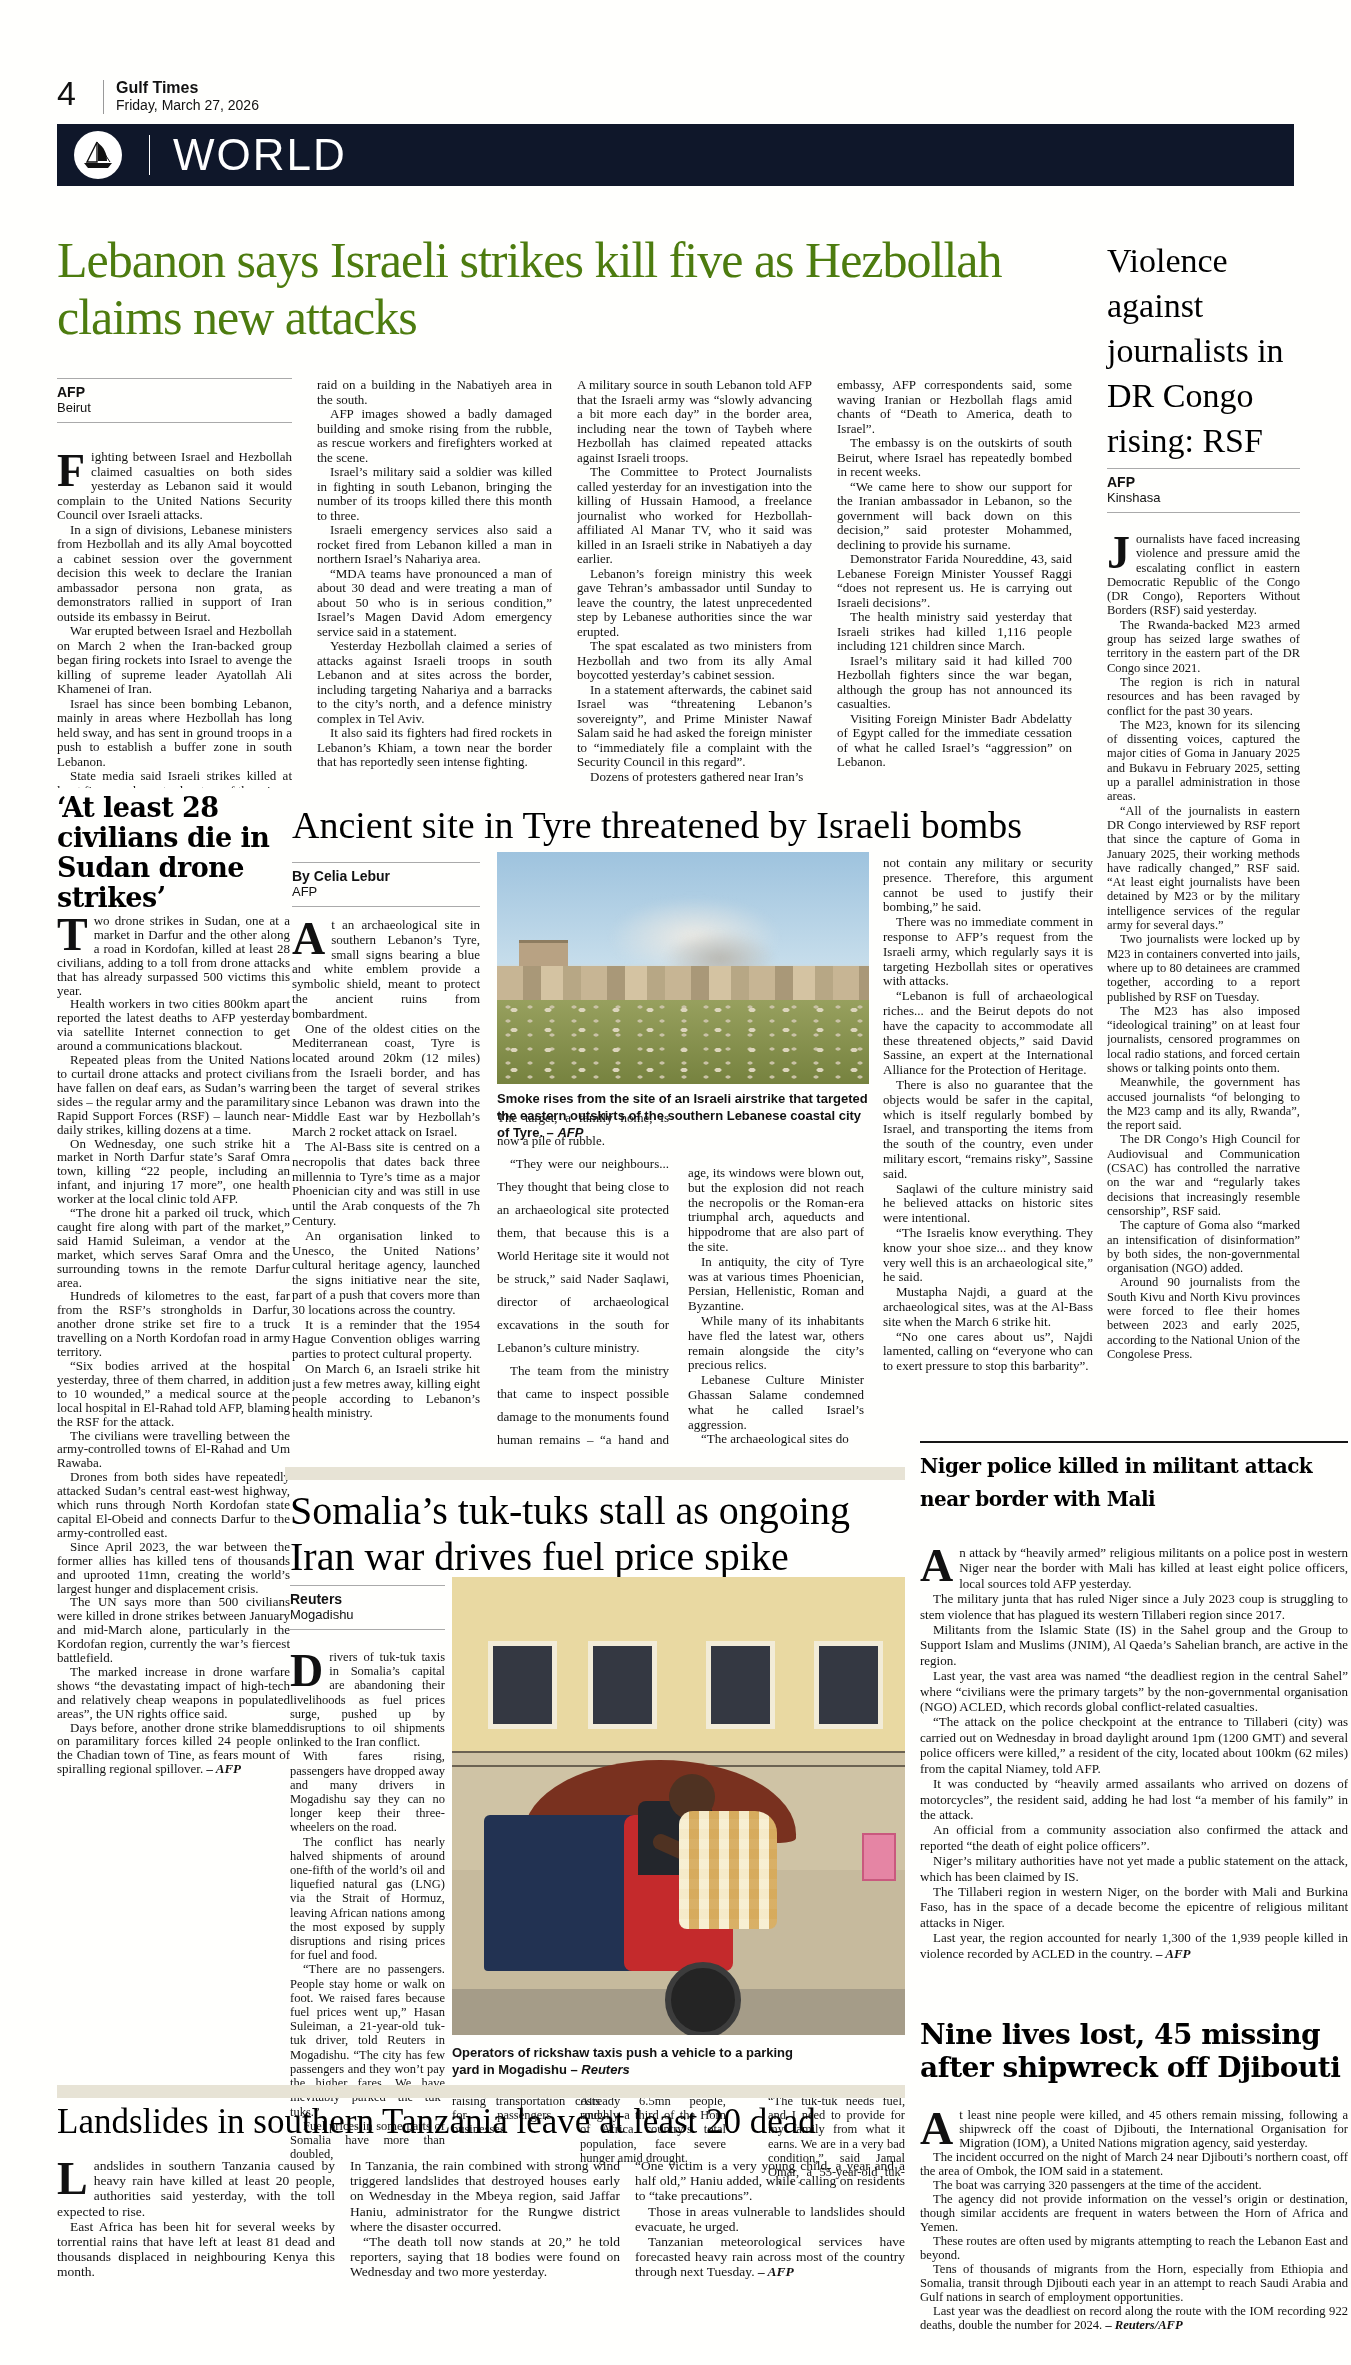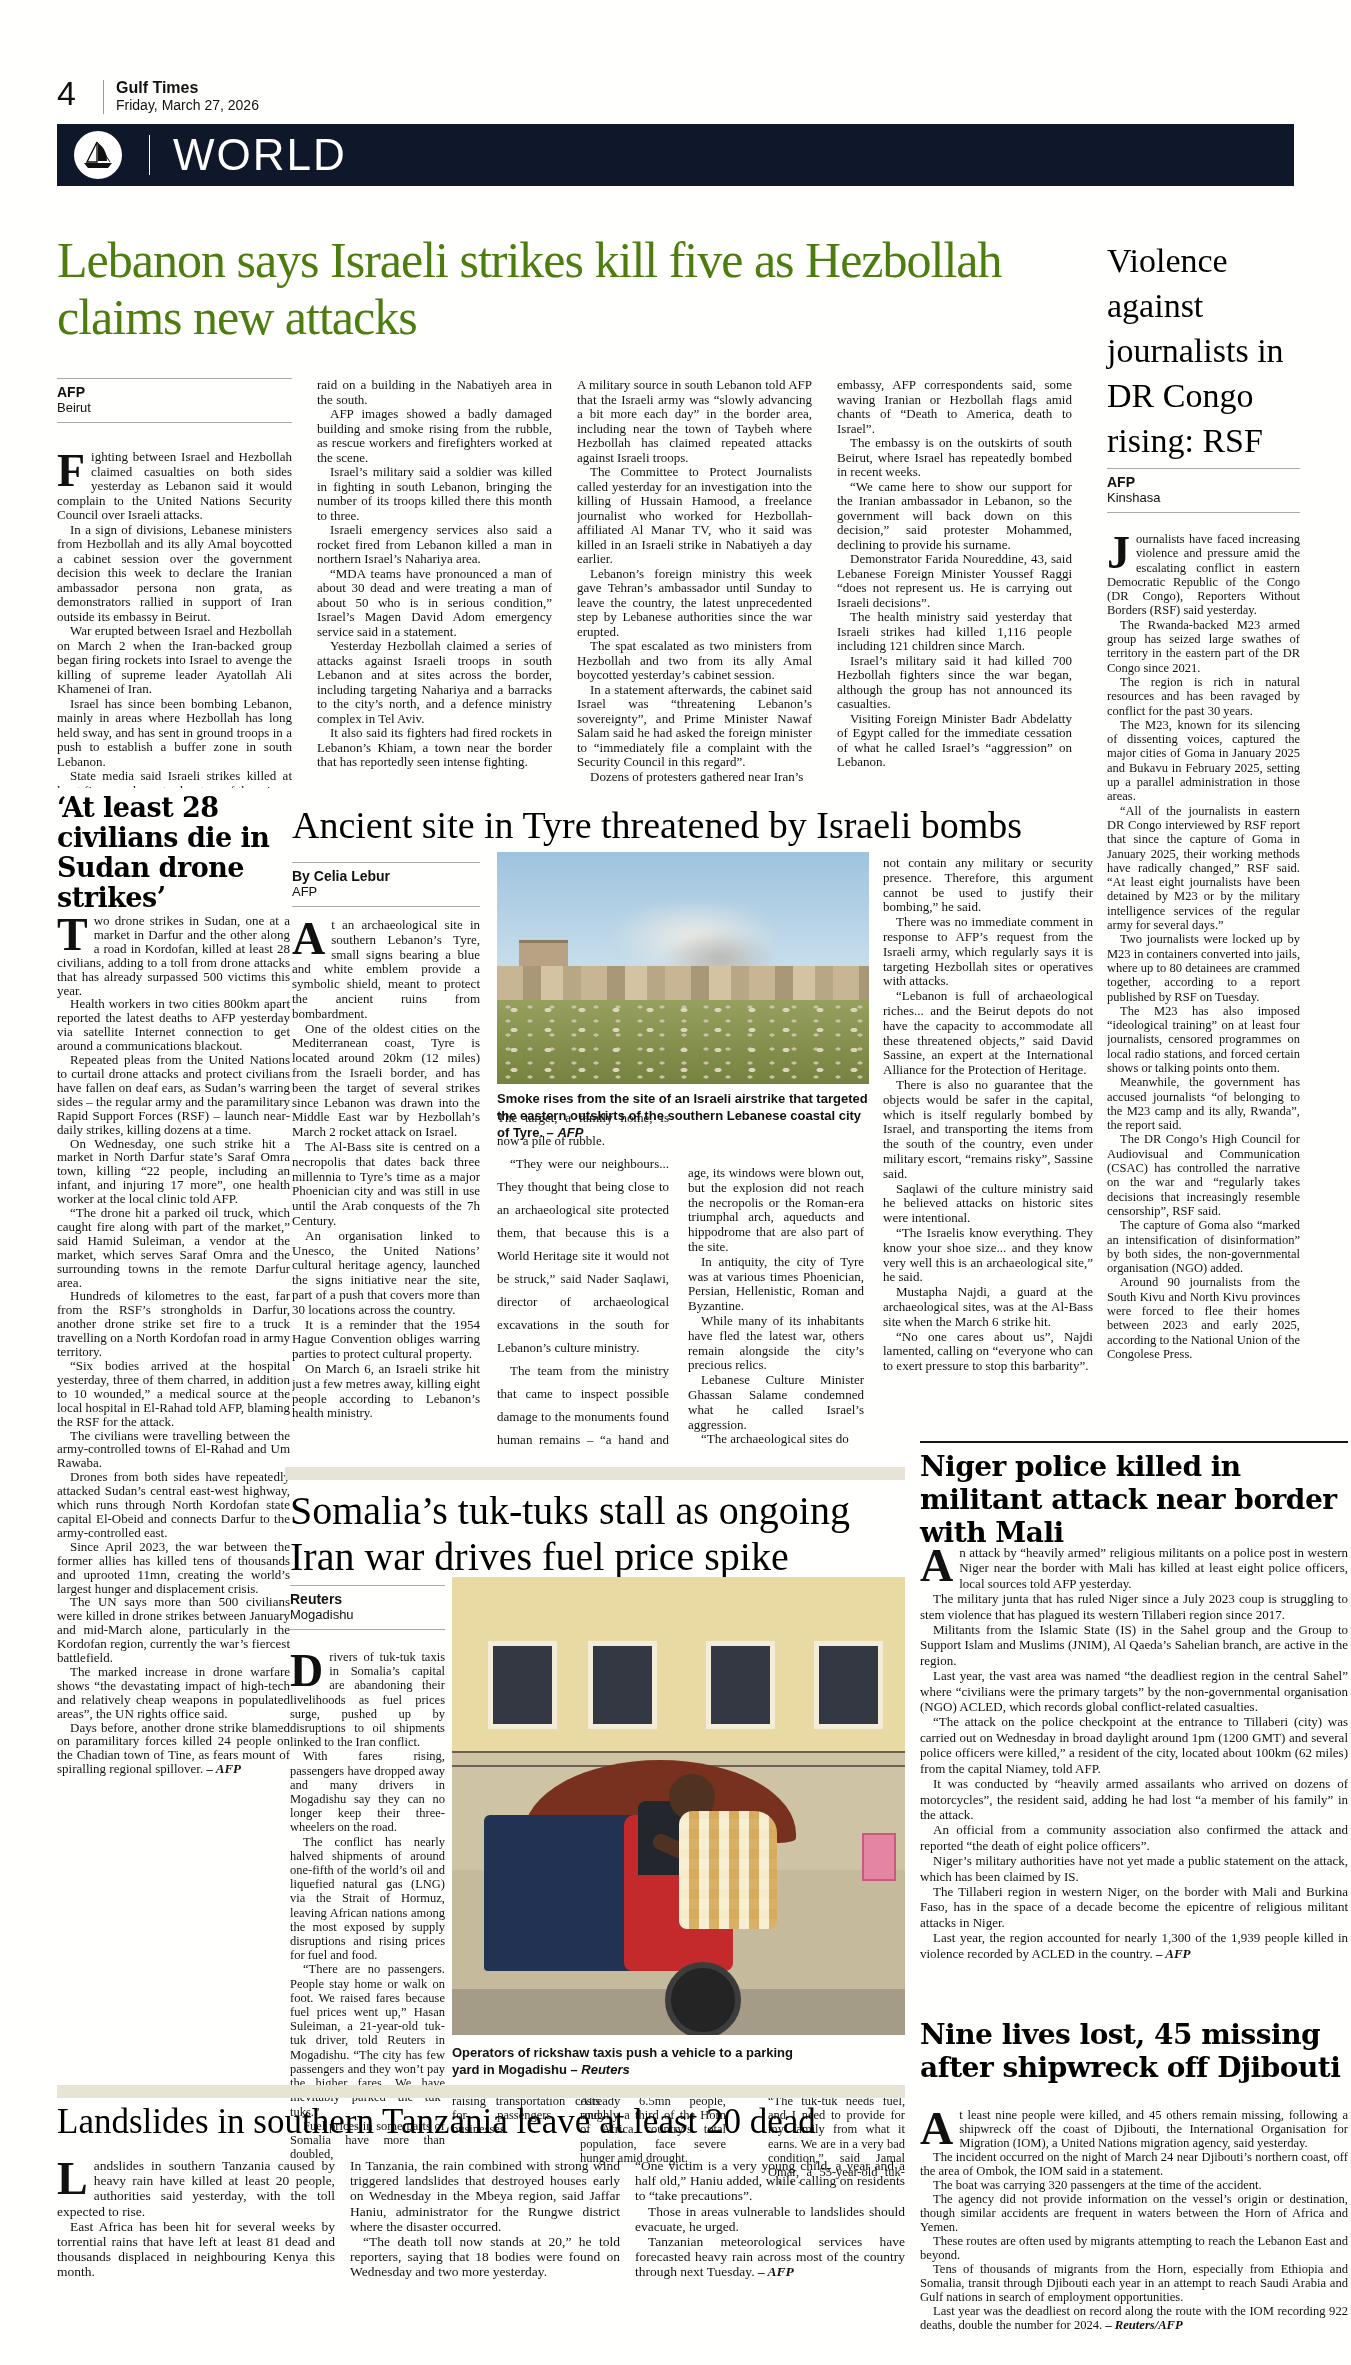--- a/index.html
+++ b/index.html
@@ -272,21 +272,21 @@
       <p class="para">raising transportation costs for passengers and businesses.</p>
     </div>
   <div class="abs col" style="left:580px;top:2094px;width:146px;height:90px;font-size:12.5px;line-height:14.2px;">
       <p class="para">Already 6.5mn people, roughly a third of the Horn of Africa country’s total population, face severe hunger amid drought.</p>
     </div>
   <div class="abs col" style="left:768px;top:2094px;width:137px;height:90px;font-size:12.5px;line-height:14.2px;">
       <p class="para">“The tuk-tuk needs fuel, and I need to provide for my family from what it earns. We are in a very bad condition,” said Jamal Omar, a 55-year-old tuk-tuk driver.</p>
     </div>
 
   <div class="abs hrule" style="left:920px;top:1441px;width:428px;height:2px;"></div>
-  <h2 class="abs h-slab" style="left:920px;top:1450px;width:432px;margin:0;font-size:28px;line-height:33px;">Niger police killed in militant attack near border with Mali</h2>
+  <h2 class="abs h-slab" style="left:920px;top:1450px;width:432px;margin:0;font-size:20px;line-height:33px;">Niger police killed in militant attack near border with Mali</h2>
   <div class="abs col" style="left:920px;top:1545px;width:428px;height:465px;font-size:13px;line-height:15.4px;">
       <p class="para"><span class="dropcap">A</span>n attack by “heavily armed” religious militants on a police post in western Niger near the border with Mali has killed at least eight police officers, local sources told AFP yesterday.</p>
       <p class="para">The military junta that has ruled Niger since a July 2023 coup is struggling to stem violence that has plagued its western Tillaberi region since 2017.</p>
       <p class="para">Militants from the Islamic State (IS) in the Sahel group and the Group to Support Islam and Muslims (JNIM), Al Qaeda’s Sahelian branch, are active in the region.</p>
       <p class="para">Last year, the vast area was named “the deadliest region in the central Sahel” where “civilians were the primary targets” by the non-governmental organisation (NGO) ACLED, which records global conflict-related casualties.</p>
       <p class="para">“The attack on the police checkpoint at the entrance to Tillaberi (city) was carried out on Wednesday in broad daylight around 1pm (1200 GMT) and several police officers were killed,” a resident of the city, located about 100km (62 miles) from the capital Niamey, told AFP.</p>
       <p class="para">It was conducted by “heavily armed assailants who arrived on dozens of motorcycles”, the resident said, adding he had lost “a member of his family” in the attack.</p>
       <p class="para">An official from a community association also confirmed the attack and reported “the death of eight police officers”.</p>
       <p class="para">Niger’s military authorities have not yet made a public statement on the attack, which has been claimed by IS.</p>
       <p class="para">The Tillaberi region in western Niger, on the border with Mali and Burkina Faso, has in the space of a decade become the epicentre of religious militant attacks in Niger.</p>

